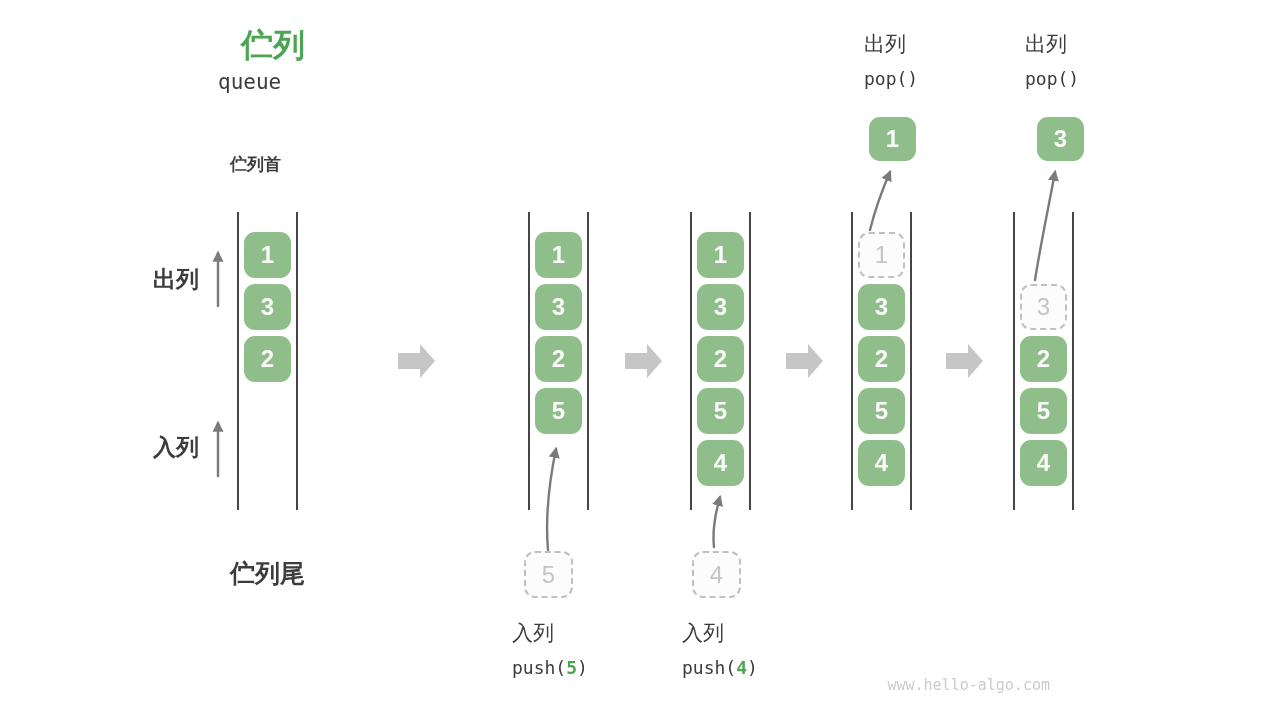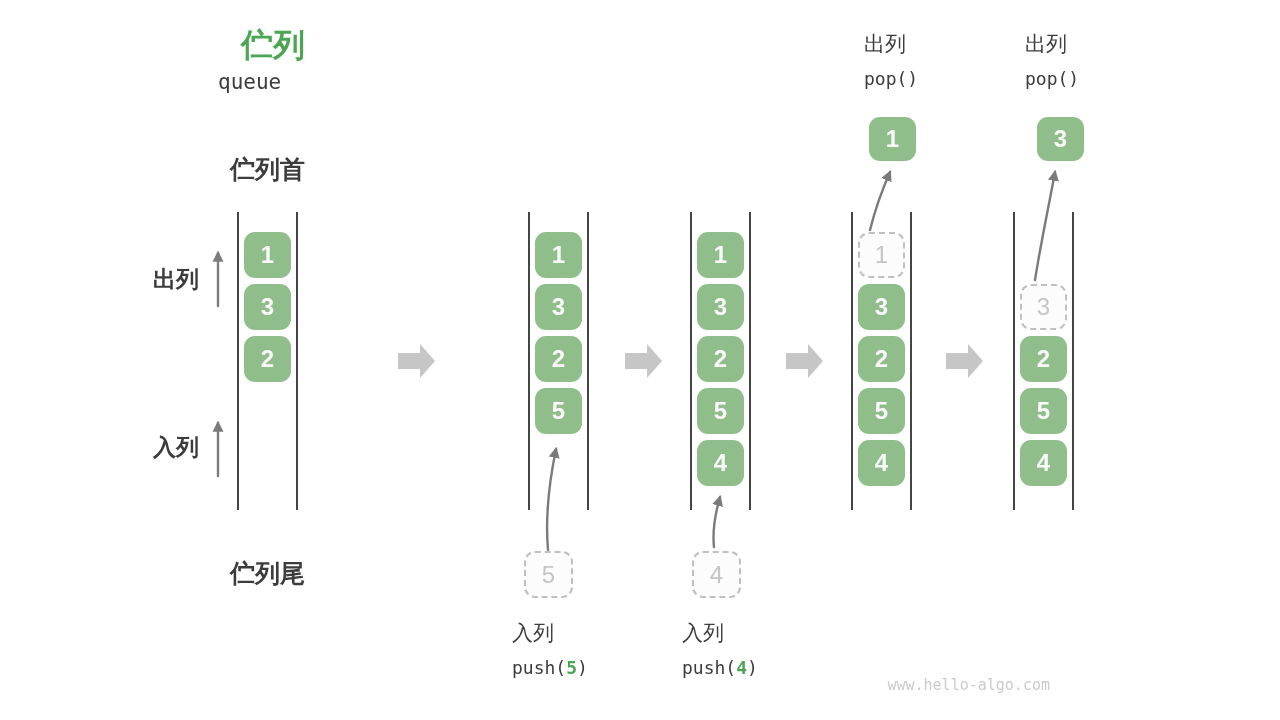--- a/index.html
+++ b/index.html
@@ -11,21 +11,21 @@
   .canvas{position:relative;width:1088px;height:720px;background:#ffffff;overflow:hidden;
           font-family:"Liberation Sans",sans-serif;color:var(--ink);}
   .overlay{position:absolute;left:0;top:0;pointer-events:none;}
   .overlay .block{fill:var(--block-arrow);}
   .overlay .thin{stroke:var(--thin-arrow);stroke-width:2.4;fill:none;stroke-linecap:round;}
 
   .title-zh{position:absolute;left:241px;top:24px;font-size:32px;font-weight:700;color:var(--accent-green);}
   .title-en{position:absolute;left:218px;top:70px;font-size:21px;font-family:"DejaVu Sans Mono",monospace;}
 
   .lab{position:absolute;font-weight:700;font-size:24px;color:var(--ink);}
-  .lab.front{left:230px;top:153px;font-size:25px;}
+  .lab.front{left:230px;top:153px;font-size:17px;}
   .lab.rear{left:230px;top:533px;font-size:25px;margin-top:24px;}
   .lab.deq{left:153px;top:264px;font-size:23px;}
   .lab.enq{left:153px;top:432px;font-size:23px;}
 
   .qcol{position:absolute;top:212px;height:298px;width:61px;box-sizing:border-box;
         border-left:2px solid var(--line);border-right:2px solid var(--line);}
   .cell{position:absolute;left:5px;width:47px;height:46px;border-radius:11px;
         background:var(--box-green);color:#fafafa;font-size:24px;font-weight:700;
         display:flex;align-items:center;justify-content:center;}
   .r0{top:20px}.r1{top:72px}.r2{top:124px}.r3{top:176px}.r4{top:228px}

